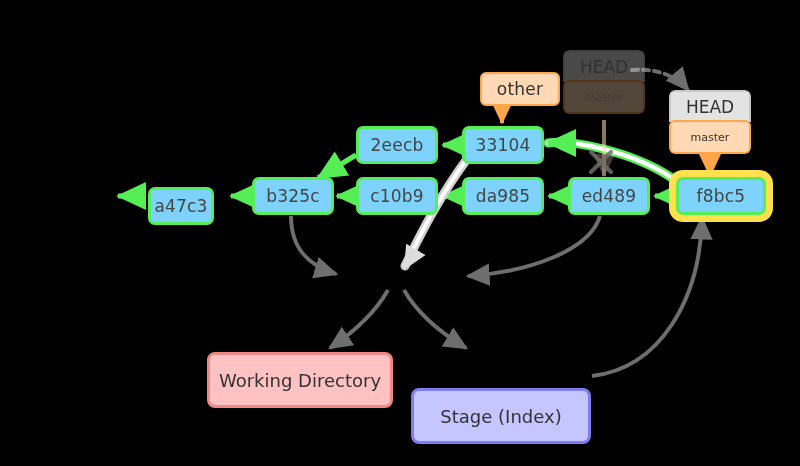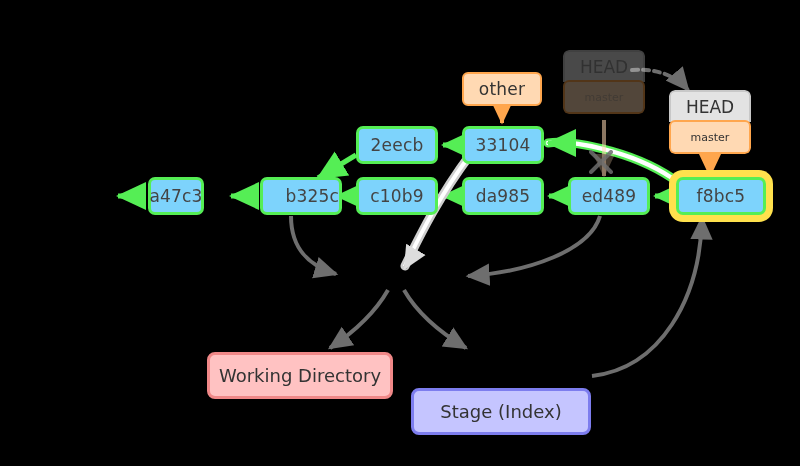--- a/index.html
+++ b/index.html
@@ -95,21 +95,21 @@
   .ghost .master-cell { color: #cbb6a2; }
   .area {
     position: absolute;
     box-sizing: border-box;
     display: flex;
     align-items: center;
     justify-content: center;
     border-radius: 8px;
     font-size: 18px;
     color: #333333;
-    height: 47px;
+    height: 56px;
     z-index: 5;
   }
   .area-work {
     background: #ffc2c2;
     border: 3px solid #f08888;
   }
   .area-stage {
     background: #c5c5ff;
     border: 3px solid #7d7dee;
     margin-top: 36px;
@@ -180,25 +180,25 @@
     <path d="M470,155 C440,195 420,235 405,266" fill="none" stroke="#ffffff" stroke-width="4" stroke-linecap="round"></path>
     <path d="M412,256 L405,268" fill="none" stroke="#9a9a9a" stroke-width="4" marker-end="url(#ah-white)"></path>
 
     <path d="M388,290 C372,318 348,336 330,348" fill="none" stroke="#6e6e6e" stroke-width="4" marker-end="url(#ah-grey)"></path>
 
     <path d="M404,290 C420,318 446,336 466,348" fill="none" stroke="#6e6e6e" stroke-width="4" marker-end="url(#ah-grey)"></path>
 
     <path d="M592,376 C660,368 700,300 702,218" fill="none" stroke="#6e6e6e" stroke-width="4" marker-end="url(#ah-grey)"></path>
   </svg>
 
-  <div class="node commit" style="left:148px; top:177px; width:56px;">
+  <div class="node commit" style="left:148px; top:187px; width:66px;">
     <span>a47c3</span>
   </div>
 
-  <div class="node commit" style="left:260px; top:177px; width:82px;justify-content:flex-end;">
+  <div class="node commit" style="left:252px; top:177px; width:82px;">
     <span>b325c</span>
   </div>
 
   <div class="node commit" style="left:356px; top:177px; width:82px;">
     <span>c10b9</span>
   </div>
 
   <div class="node commit" style="left:462px; top:177px; width:82px;">
     <span>da985</span>
   </div>
@@ -212,21 +212,21 @@
   </div>
 
   <div class="node commit" style="left:462px; top:126px; width:82px;">
     <span>33104</span>
   </div>
 
   <div class="node commit commit-hl" style="left:676px; top:177px; width:90px;">
     <span>f8bc5</span>
   </div>
 
-  <div class="node ref" style="left:462px; top:72px; width:80px;">
+  <div class="node ref" style="left:480px; top:72px; width:80px;">
     <span>other</span>
   </div>
 
   <div class="headbox ghost" style="left:563px; top:50px; width:82px;">
     <div class="head-cell">HEAD</div>
     <div class="master-cell">master</div>
   </div>
 
   <div class="headbox" style="left:669px; top:90px; width:82px;">
     <div class="head-cell">HEAD</div>

